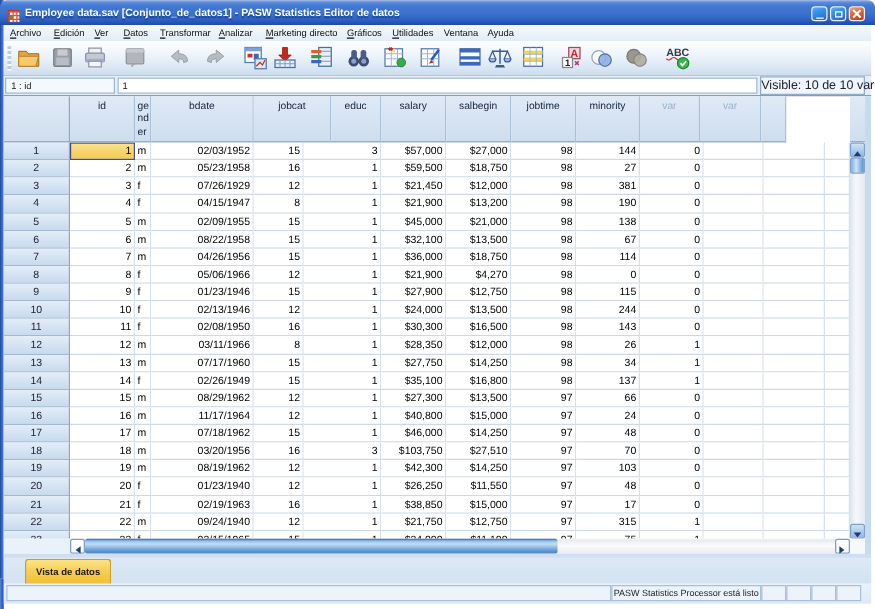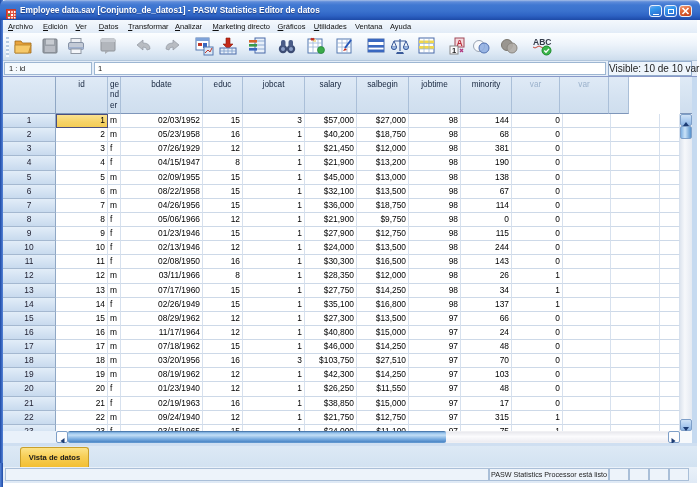--- a/index.html
+++ b/index.html
@@ -299,22 +299,22 @@
     <div id="cb-name">1 : id</div>
     <div id="cb-edit">1</div>
     <div id="cb-vis">Visible: 10 de 10 variables</div>
   </div>
   <div id="tbl">
     <div id="hdr">
         <div class="h hc" style="width:53px"></div>
 <div class="h" style="width:52px">id</div>
 <div class="h g" style="width:13px">ge<br>nd<br>er</div>
 <div class="h" style="width:82px">bdate</div>
+<div class="h" style="width:62px">jobcat</div>
 <div class="h" style="width:40px">educ</div>
-<div class="h" style="width:62px">jobcat</div>
 <div class="h" style="width:52px">salary</div>
 <div class="h" style="width:52px">salbegin</div>
 <div class="h" style="width:52px">jobtime</div>
 <div class="h" style="width:51px">minority</div>
 <div class="h gray" style="width:48px">var</div>
 <div class="h gray" style="width:49px">var</div>
 <div class="h" style="width:20px"></div>
       </div>
     <div style="position:absolute;left:677px;top:0;width:15px;height:37px;background:linear-gradient(180deg,#dfeaf6,#cfdeee);border-bottom:1px solid #7e96ba"></div>
     <div id="rows">
@@ -334,24 +334,24 @@
           <div class="d" style="width:49px"></div>
           <div class="d" style="width:20px"></div>
         </div>
 <div class="r">
           <div class="rh" style="width:53px">2</div>
           <div class="d" style="width:52px">2</div>
           <div class="d l" style="width:13px">m</div>
           <div class="d" style="width:82px">05/23/1958</div>
           <div class="d" style="width:40px">16</div>
           <div class="d" style="width:62px">1</div>
-          <div class="d" style="width:52px">$40,200</div>
+          <div class="d" style="width:52px">$59,500</div>
           <div class="d" style="width:52px">$18,750</div>
           <div class="d" style="width:52px">98</div>
-          <div class="d" style="width:51px">68</div>
+          <div class="d" style="width:51px">27</div>
           <div class="d" style="width:51px">0</div>
           <div class="d" style="width:48px"></div>
           <div class="d" style="width:49px"></div>
           <div class="d" style="width:20px"></div>
         </div>
 <div class="r">
           <div class="rh" style="width:53px">3</div>
           <div class="d" style="width:52px">3</div>
           <div class="d l" style="width:13px">f</div>
           <div class="d" style="width:82px">07/26/1929</div>
@@ -383,21 +383,21 @@
           <div class="d" style="width:20px"></div>
         </div>
 <div class="r">
           <div class="rh" style="width:53px">5</div>
           <div class="d" style="width:52px">5</div>
           <div class="d l" style="width:13px">m</div>
           <div class="d" style="width:82px">02/09/1955</div>
           <div class="d" style="width:40px">15</div>
           <div class="d" style="width:62px">1</div>
           <div class="d" style="width:52px">$45,000</div>
-          <div class="d" style="width:52px">$13,000</div>
+          <div class="d" style="width:52px">$21,000</div>
           <div class="d" style="width:52px">98</div>
           <div class="d" style="width:51px">138</div>
           <div class="d" style="width:51px">0</div>
           <div class="d" style="width:48px"></div>
           <div class="d" style="width:49px"></div>
           <div class="d" style="width:20px"></div>
         </div>
 <div class="r">
           <div class="rh" style="width:53px">6</div>
           <div class="d" style="width:52px">6</div>
@@ -431,21 +431,21 @@
           <div class="d" style="width:20px"></div>
         </div>
 <div class="r">
           <div class="rh" style="width:53px">8</div>
           <div class="d" style="width:52px">8</div>
           <div class="d l" style="width:13px">f</div>
           <div class="d" style="width:82px">05/06/1966</div>
           <div class="d" style="width:40px">12</div>
           <div class="d" style="width:62px">1</div>
           <div class="d" style="width:52px">$21,900</div>
-          <div class="d" style="width:52px">$9,750</div>
+          <div class="d" style="width:52px">$4,270</div>
           <div class="d" style="width:52px">98</div>
           <div class="d" style="width:51px">0</div>
           <div class="d" style="width:51px">0</div>
           <div class="d" style="width:48px"></div>
           <div class="d" style="width:49px"></div>
           <div class="d" style="width:20px"></div>
         </div>
 <div class="r">
           <div class="rh" style="width:53px">9</div>
           <div class="d" style="width:52px">9</div>

